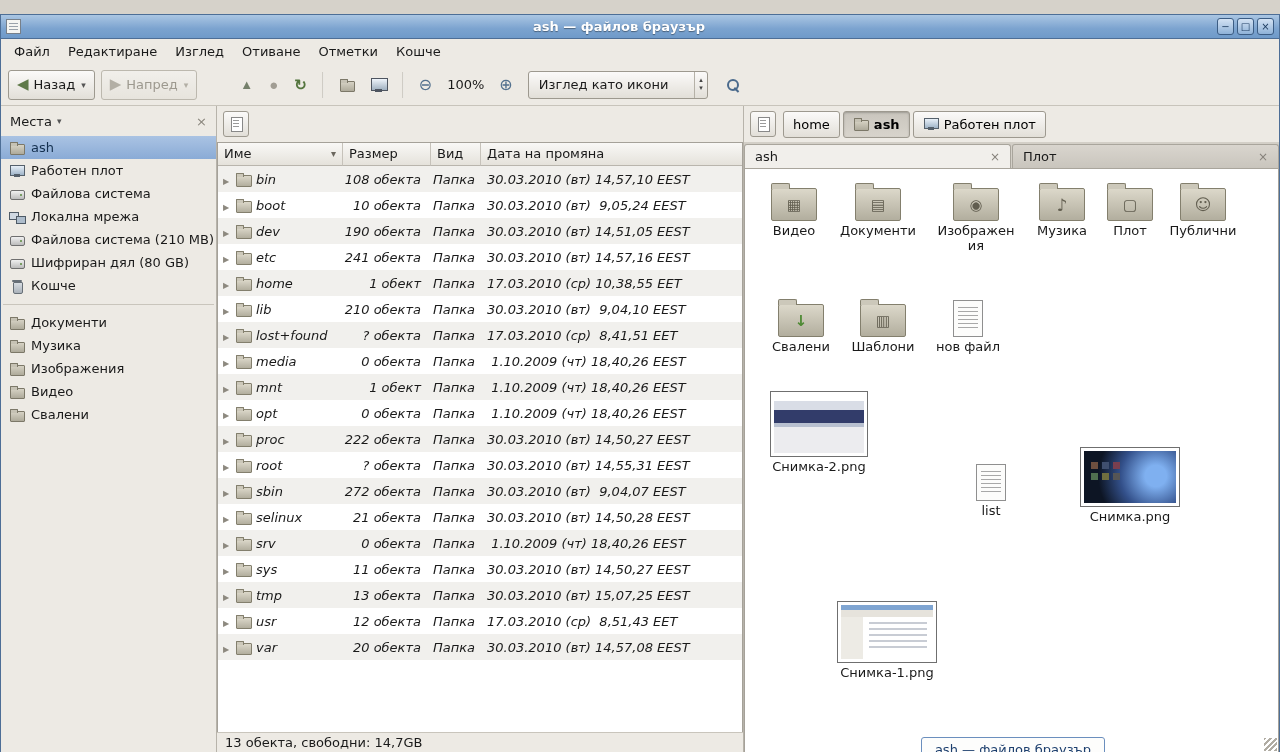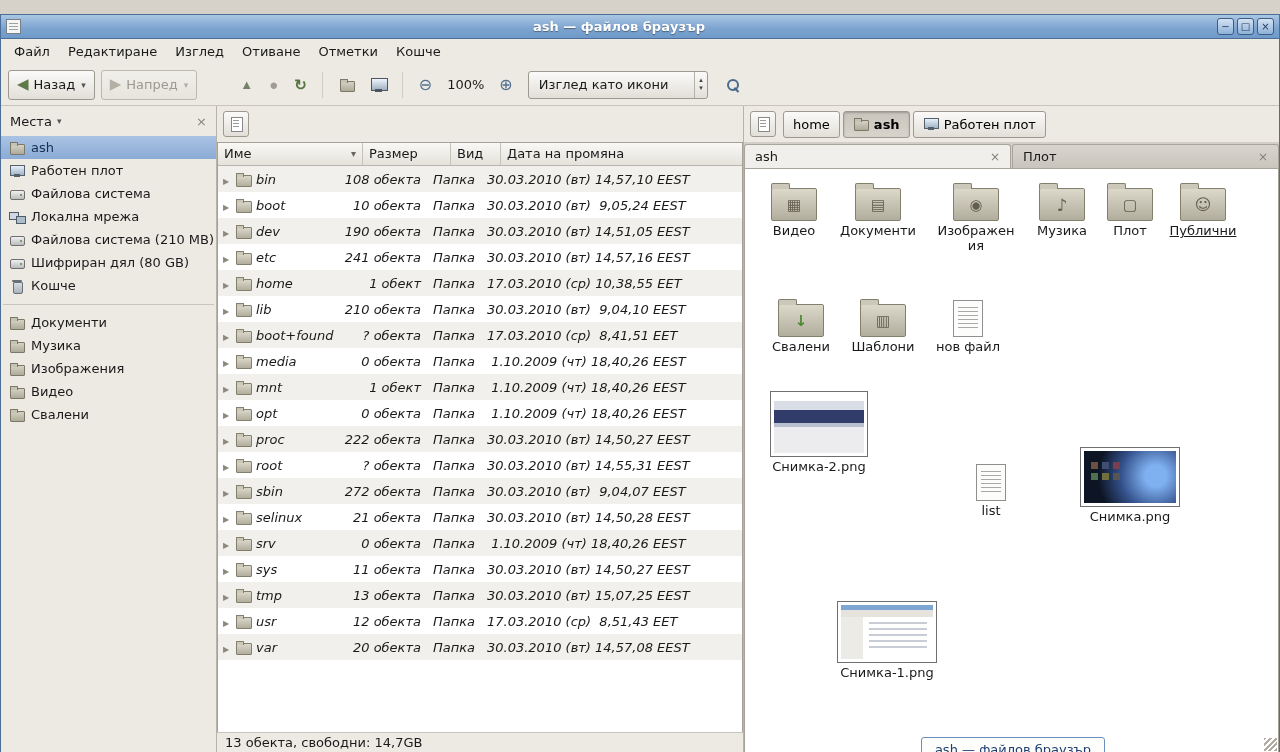--- a/index.html
+++ b/index.html
@@ -97,21 +97,21 @@
   .loc-row { height:36px; flex:none; display:flex; align-items:center; gap:7px; padding:0 6px; }
   .tool-toggle { width:26px; height:26px; border:1px solid #9d998f; border-radius:3px;
                  background:linear-gradient(#fbfaf9,#e2dfd8); display:inline-flex;
                  align-items:center; justify-content:center; flex:none; }
 
   .tree-wrap { flex:1; display:flex; flex-direction:column; border:1px solid #a5a199; border-bottom:none;
                margin:0; min-height:0; background:#fff; }
   .tree-header { display:flex; flex:none; }
   .th { background:linear-gradient(#f9f8f6,#e5e2db); border-right:1px solid #c6c2ba;
         border-bottom:1px solid #b9b5ad; padding:3px 6px; height:23px; white-space:nowrap; overflow:hidden; }
-  .th:nth-of-type(1) { width:145px; }
+  .th:nth-of-type(1) { width:125px; }
   .th:nth-of-type(1)::after { content:"▾"; float:right; color:#6b675e; font-size:10px; margin-top:2px; }
   .th:nth-of-type(2) { width:88px; }
   .th:nth-of-type(3) { width:50px; }
   .th:nth-of-type(4) { flex:1; border-right:none; }
   .tree-body { flex:1; overflow:hidden;font-style:italic; }
   .tr { display:flex; height:26px; align-items:center; }
   .tr:nth-of-type(odd) { background:#f1f0ed; }
   .td { white-space:nowrap; overflow:hidden; }
   .td-name { width:125px; display:flex; align-items:center; gap:4px; padding-left:5px; }
   .expander { width:9px; flex:none; }
@@ -426,21 +426,21 @@
                 </div>
                 <div class="td td-size">210 обекта</div>
                 <div class="td td-type">Папка</div>
                 <div class="td td-date">30.03.2010 (вт)  9,04,10 EEST</div>
               </div>
 
               <div class="tr">
                 <div class="td td-name">
                   <span class="expander"></span>
                   <span class="mi-folder-row"></span>
-                  <span>boot+found</span>
+                  <span>lost+found</span>
                 </div>
                 <div class="td td-size">? обекта</div>
                 <div class="td td-type">Папка</div>
                 <div class="td td-date">17.03.2010 (ср)  8,41,51 EET</div>
               </div>
 
               <div class="tr">
                 <div class="td td-name">
                   <span class="expander"></span>
                   <span class="mi-folder-row"></span>
@@ -641,21 +641,21 @@
               <div class="icon-label">Музика</div>
             </div>
 
             <div class="icon-item it-folder" style="left: 345px; top: 12px;">
               <div class="icon-gfx ic-folder">
                 <span class="emblem emb-window"></span>
               </div>
               <div class="icon-label">Плот</div>
             </div>
 
-            <div class="icon-item it-folder" style="left: 418px; top: 12px; text-decoration: underline;">
+            <div class="icon-item it-folder" style="left: 418px; top: 12px;">
               <div class="icon-gfx ic-folder">
                 <span class="emblem emb-person"></span>
               </div>
               <div class="icon-label">Публични</div>
             </div>
 
             <div class="icon-item it-folder" style="left: 16px; top: 128px;">
               <div class="icon-gfx ic-folder">
                 <span class="emblem emb-download"></span>
               </div>

